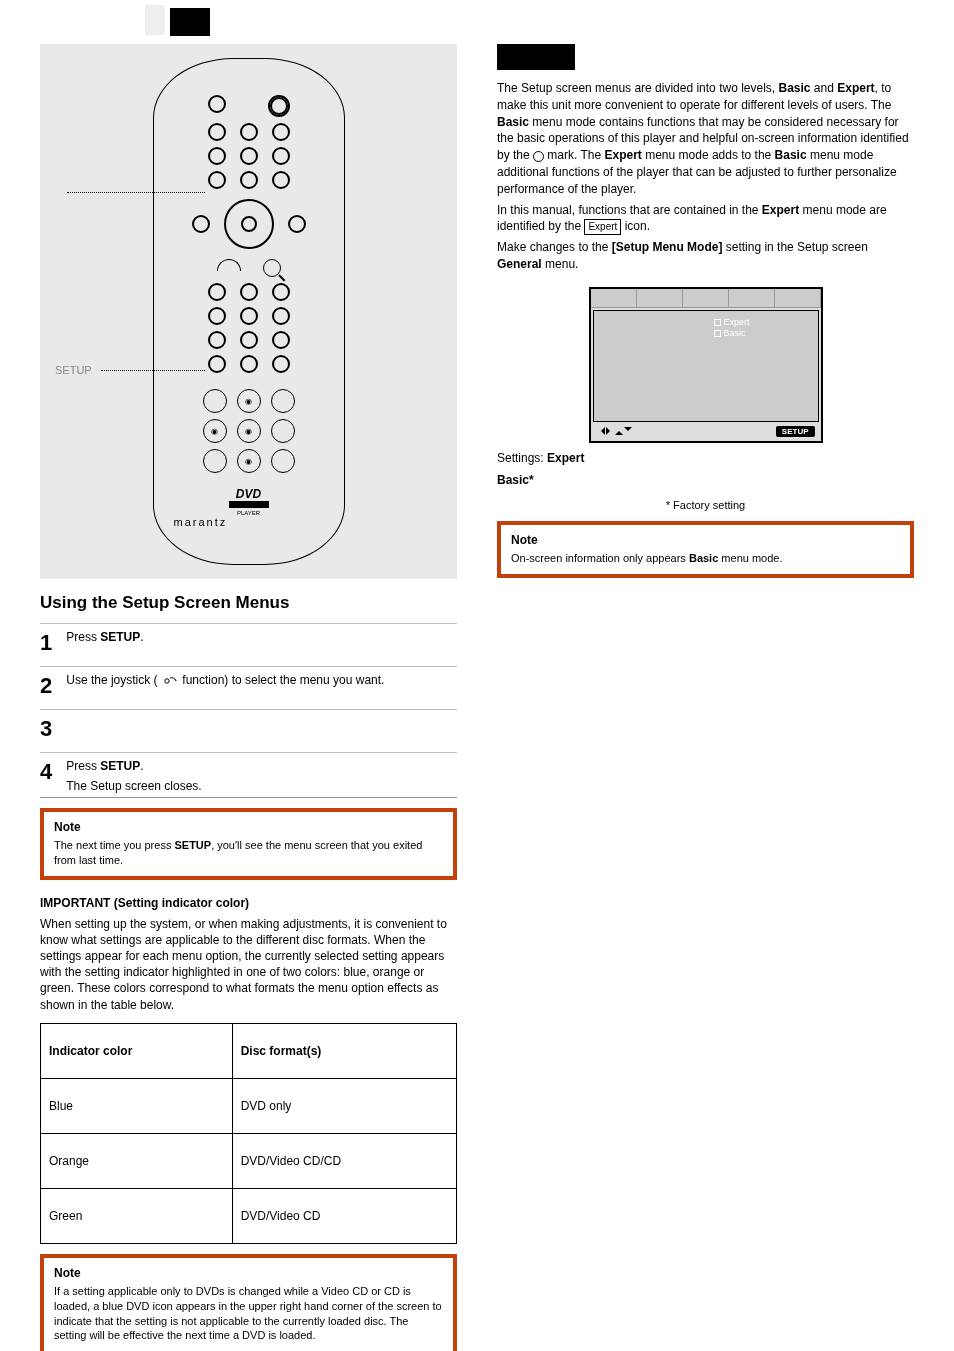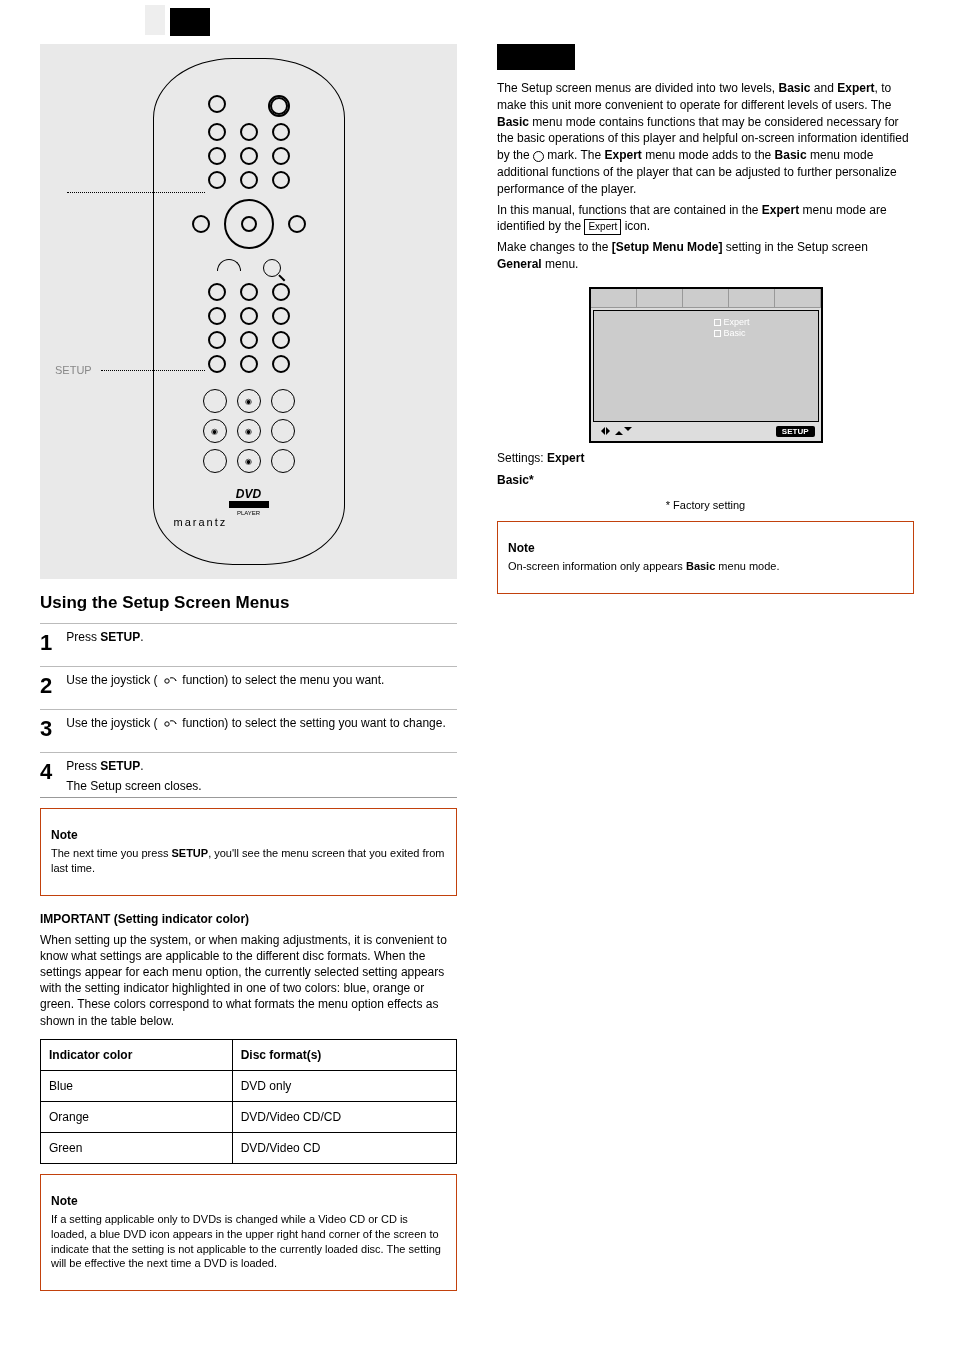--- a/index.html
+++ b/index.html
@@ -130,32 +130,32 @@
   .step {
     margin: 10px 0;
   }
   .step-hr { border:none; border-top:1px solid #bbb; margin:4px 0 6px 0; }
   .step-hr.dark { border-top:1px solid #999; }
   .step-num {
     font-size: 22px; font-weight: bold; margin-right:8px;
   }
   .step-text { font-size: 12px; }
   .note-box {
-    border:1px solid #c2410c; padding:19px 10px; margin:10px 0;
+    border:4px solid #c2410c; padding:8px 10px; margin:10px 0;
   }
   .note-title { font-weight:bold; font-size:12px; margin-bottom:4px; }
   .note-text { font-size:11px; line-height:1.35; }
   .bodytext {
     font-size:12px; line-height:1.35; margin:6px 0 10px 0;
   }
   table.fmt {
     border-collapse: collapse; width:100%; font-size:12px; margin:6px 0;
   }
   table.fmt th, table.fmt td {
-    border:1px solid #000; padding:8px 8px; text-align:left;
+    border:1px solid #000; padding:20px 8px; text-align:left;
   }
   table.fmt th { font-weight:bold; }
   .col-right .para { font-size:12px; line-height:1.4; margin:4px 0; }
   .expert-badge {
     display:inline-block; border:1px solid #000; font-size:10px; padding:0 3px; background:#fff;
   }
   .circle-mark {
     display:inline-block; width:9px;height:9px;border:1.2px solid #000;border-radius:50%; vertical-align:middle;
   }
   .menu-screenshot {
@@ -313,29 +313,20 @@
               </svg>
         <span> function) to select the menu you want.</span>
       </span>
     </div>
   </div>
 
   <div class="step">
     <hr class="step-hr">
     <div class="step-flex">
       <span class="step-num">3</span>
-      <span class="step-text">
-        <span>Use the joystick (</span>
-        <svg class="ret-svg" width="18" height="12" viewBox="0 0 18 12">
-                <circle cx="6" cy="6" r="2.2" fill="none" stroke="#000"></circle>
-                <path d="M9 3 A5 5 0 0 1 15 6" fill="none" stroke="#000"></path>
-                <path d="M14 4 L16 6 L14 5 Z" fill="#000"></path>
-              </svg>
-        <span> function) to select the setting you want to change.</span>
-      </span>
     </div>
   </div>
 
   <div class="step">
     <hr class="step-hr">
     <div class="step-flex">
       <span class="step-num">4</span>
       <span class="step-text">
         <span>Press </span><span class="bold">SETUP</span><span>.</span>
         <div style="margin-top:6px;">The Setup screen closes.</div>

